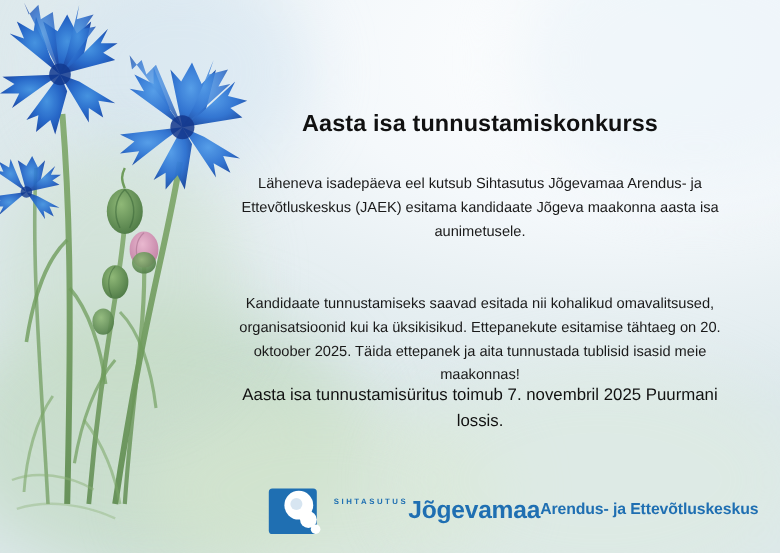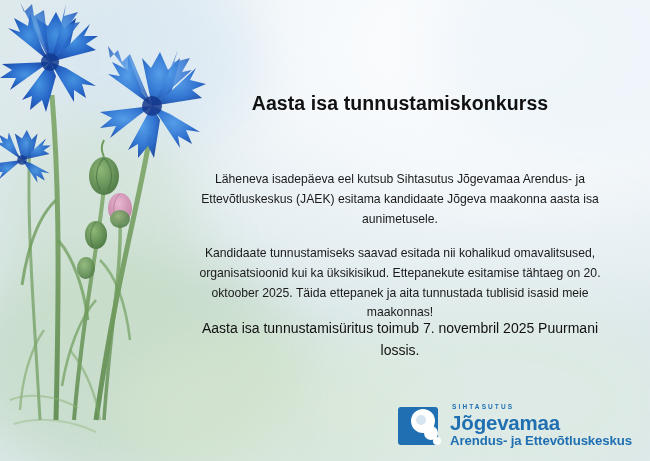--- a/index.html
+++ b/index.html
@@ -68,21 +68,21 @@
   }
   .para {
     position: absolute;
     left: 45px;
     width: 410px;
     text-align: center;
     color: #1a1a1a;
     font-size: 12.2px;
     line-height: 1.62;
   }
-  .para.p1 { top: 170px; text-align: center; }
+  .para.p1 { top: 144px; text-align: center; }
   .para.p2 { top: 244px; }
   .closing {
     position: absolute;
     top: 318px;
     left: 45px;
     width: 410px;
     text-align: center;
     color: #111111;
     font-size: 14px;
     line-height: 1.55;
@@ -97,21 +97,21 @@
     align-items: center;
     gap: 7px;
   }
   .logo-mark {
     width: 46px;
     height: 46px;
     flex: none;
   }
   .logo-text {
     display: flex;
-    flex-direction: column;
+    flex-direction: row;
     line-height: 1;
   }
   .logo-small {
     font-size: 6.5px;
     letter-spacing: 2.1px;
     color: #1f6fb2;
     font-weight: bold;
     margin-bottom: 2px;
     padding-left: 2px;
   }

